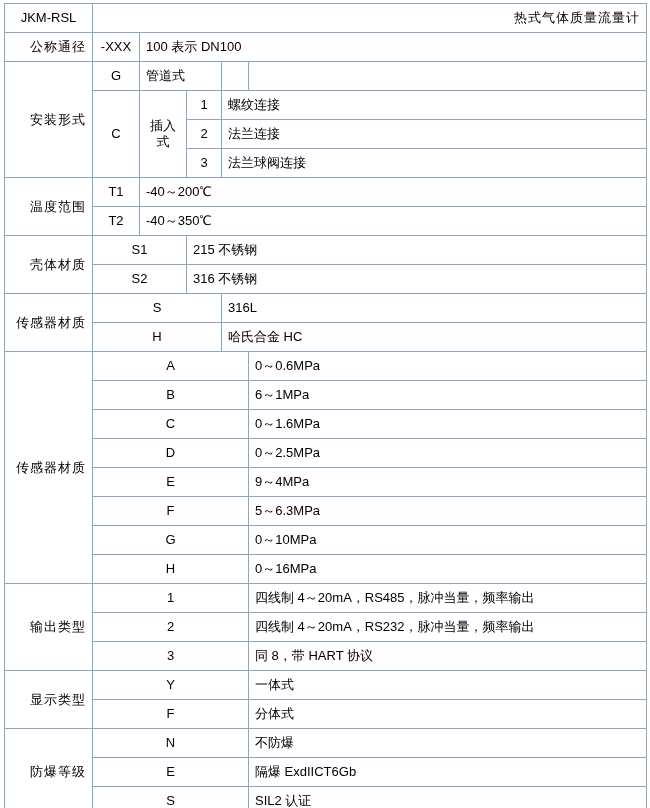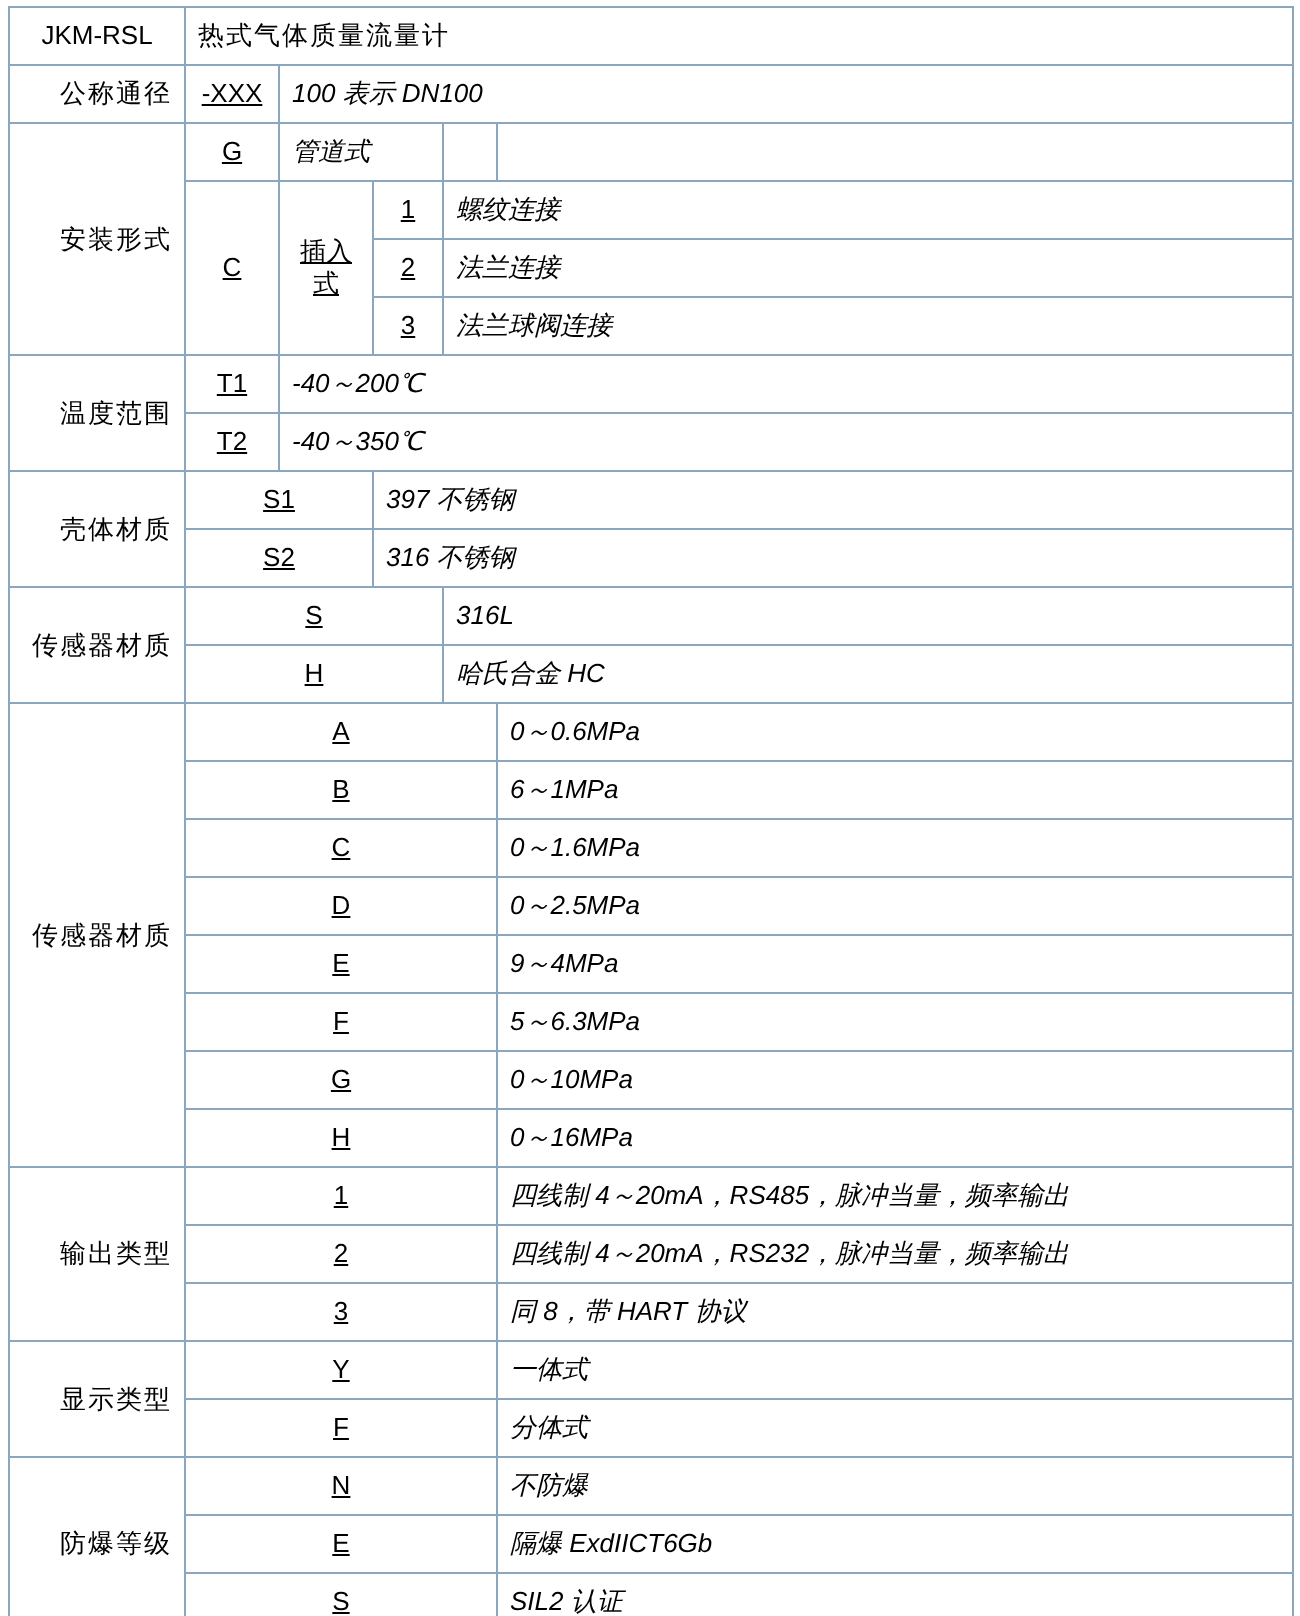--- a/index.html
+++ b/index.html
@@ -36,36 +36,34 @@
     background: #ffffff;
     box-sizing: border-box;
   }
   td.shade {
     background: #dde7ef;
   }
   td.code {
     text-align: center;
     font-size: 12.5px;
     padding: 0 2px;
-    text-decoration: underline;
   }
   td.label {
     text-align: right;
     font-size: 14px;
     letter-spacing: 1px;
   }
   td.title {
-    text-align: left;
+    text-align: right;
     font-size: 14.5px;
     letter-spacing: 1px;
   }
   td.val {
     text-align: left;
     font-size: 12.5px;
-    font-style: italic;
   }
   td.model {
     text-align: center;
     font-size: 13.5px;
     margin-left: 24px;
   }
 </style>
 </head>
 <body>
 
@@ -121,21 +119,21 @@
         <td class="val shade" colspan="5">-40～200℃</td>
       </tr>
       <tr>
         <td class="code">T2</td>
         <td class="val" colspan="5">-40～350℃</td>
       </tr>
 
       <tr>
         <td class="label" rowspan="2">壳体材质</td>
         <td class="code shade" colspan="2">S1</td>
-        <td class="val shade" colspan="4">397 不锈钢</td>
+        <td class="val shade" colspan="4">215 不锈钢</td>
       </tr>
       <tr>
         <td class="code" colspan="2">S2</td>
         <td class="val" colspan="4">316 不锈钢</td>
       </tr>
 
       <tr>
         <td class="label" rowspan="2">传感器材质</td>
         <td class="code shade" colspan="3">S</td>
         <td class="val shade" colspan="3">316L</td>

